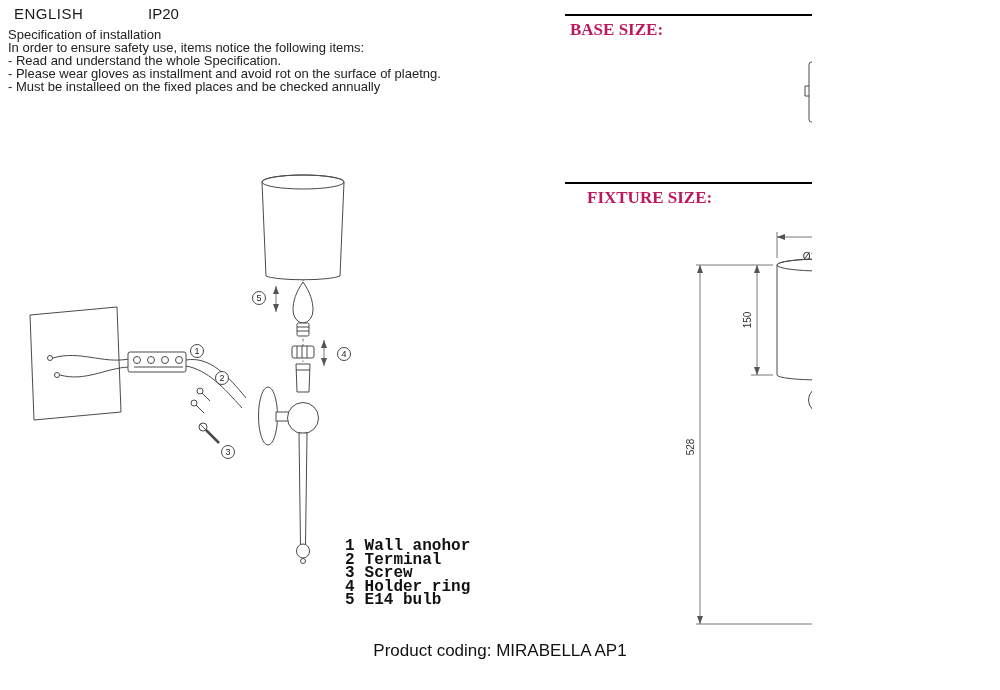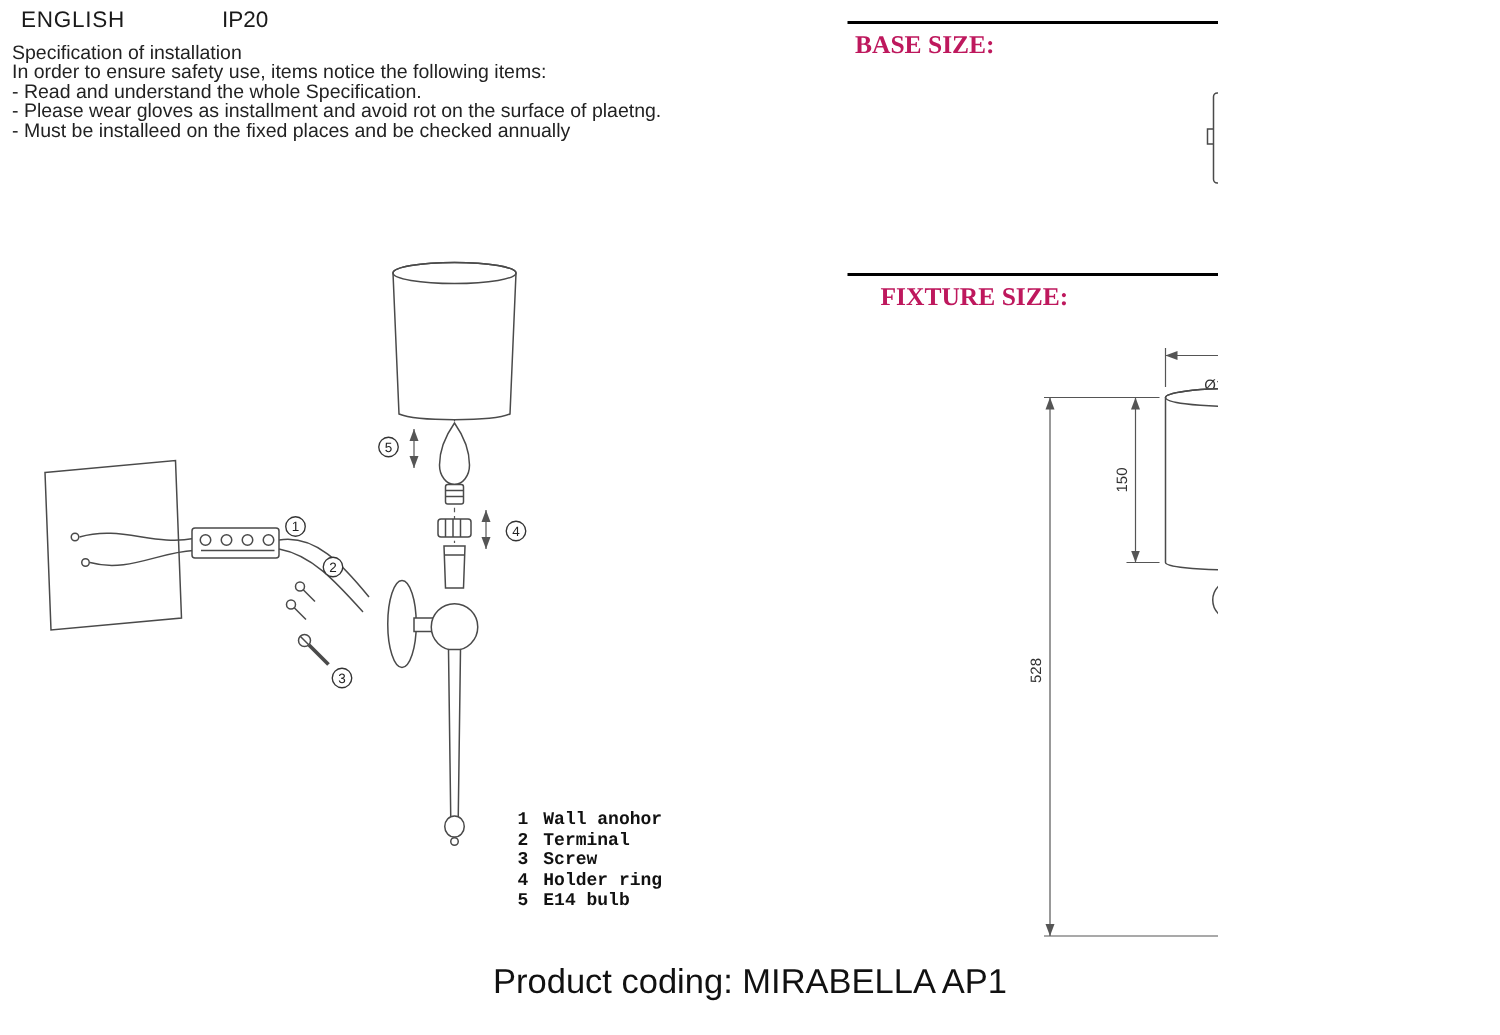--- a/index.html
+++ b/index.html
@@ -9,24 +9,24 @@
   .hdr-lang{left:14px;top:5px;font-size:15px;letter-spacing:0.5px;}
   .hdr-ip{left:148px;top:5px;font-size:15px;}
   .spec{left:8px;top:29px;width:545px;font-size:13px;line-height:12.9px;color:#222;}
   .spec .t{margin-bottom:0px;}
   .rule{left:565px;width:433px;height:0;border-top:2px solid #000;}
   .rule1{top:14px;}
   .rule2{top:182px;}
   .sec-title{font-family:"Liberation Serif",serif;font-weight:bold;font-size:17px;color:#be185d;}
   .base-title{left:570px;top:20px;}
   .fixture-title{left:587px;top:188px;}
-  .legend{left:345px;top:540px;font-family:"Liberation Mono",monospace;font-size:12px;
+  .legend{left:345px;top:540px;font-family:"Liberation Mono",monospace;font-size:16px;
           font-weight:bold;line-height:13.5px;color:#111;}
   .legend .pnum{display:inline-block;width:10px;}
-  .footer{left:0;top:641px;width:1000px;text-align:center;font-size:23px;color:#111;}
+  .footer{left:0;top:641px;width:1000px;text-align:center;font-size:17px;color:#111;}
   svg{overflow:visible;}
   svg .ln{stroke:#4a4a4a;fill:none;stroke-width:1;}
   svg .fw{fill:#ffffff;stroke:#4a4a4a;stroke-width:1;}
   svg .dim{stroke:#555;stroke-width:0.8;fill:none;}
   svg .dt{fill:#333;font-size:10px;font-family:"Liberation Sans",sans-serif;}
   svg .co{fill:#ffffff;stroke:#333;stroke-width:0.9;}
   svg .cot{fill:#222;font-size:9px;text-anchor:middle;font-family:"Liberation Sans",sans-serif;}
 </style>
 </head>
 <body>

